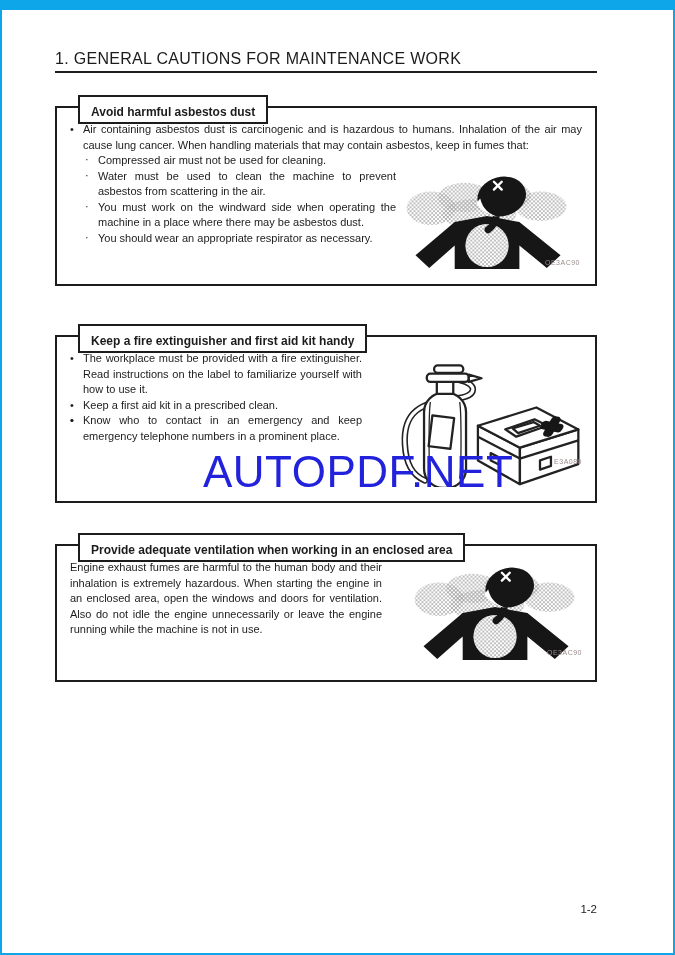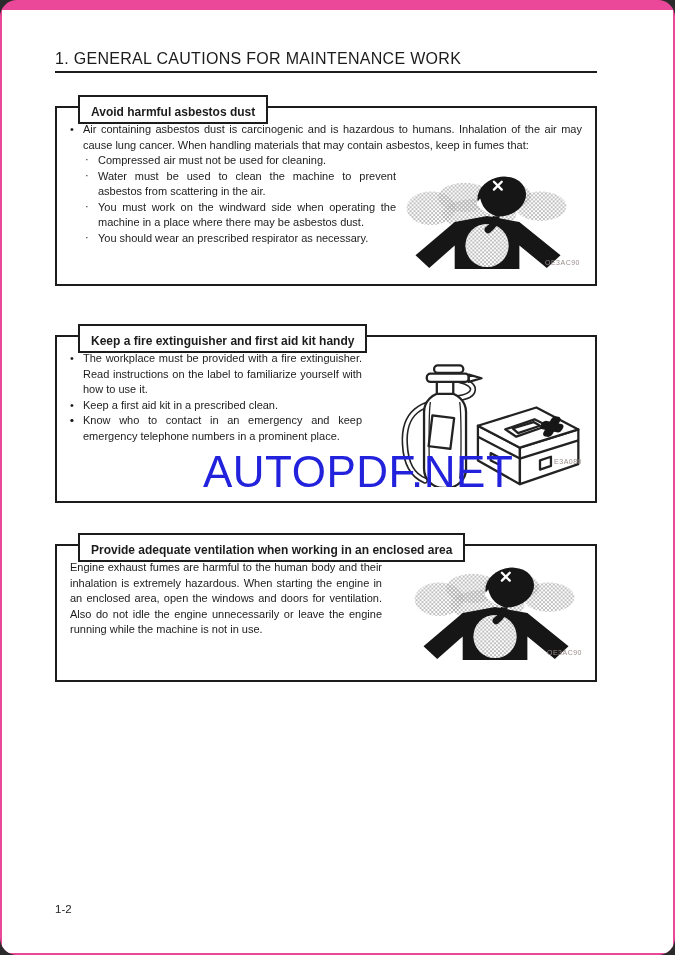--- a/index.html
+++ b/index.html
@@ -1,17 +1,17 @@
 <!DOCTYPE html>
 <html><head>
 <meta charset="utf-8">
 <style>
   html,body{margin:0;padding:0;}
   body{background:#2b2b2b;font-family:"Liberation Sans", sans-serif;}
-  .viewport{position:relative;width:675px;height:955px;background:#ec4899;overflow:hidden;border-radius:17px;}
+  .viewport{position:relative;width:675px;height:955px;background:#0ea5e9;overflow:hidden;}
   .page{position:absolute;left:2px;top:10px;width:671px;height:943px;background:#ffffff;}
 
   .doc-title{position:absolute;left:53px;top:40px;font-size:16px;letter-spacing:0.3px;
              color:#1c1c1c;white-space:nowrap;}
   .title-rule{position:absolute;left:53px;top:61px;width:542px;height:2px;background:#1c1c1c;}
 
   .caution{position:absolute;left:53px;width:542px;border:2px solid #1c1c1c;background:#fff;
            box-sizing:border-box;overflow:visible;}
   .sec1{top:96px;height:180px;}
   .sec2{top:325px;height:168px;}
@@ -33,21 +33,21 @@
   .fig2{width:212px;height:142px;margin:0 0 0 8px;display:flex;align-items:flex-end;justify-content:flex-end;}
   .fig3{width:192px;height:112px;margin:2px 0 0 8px;display:flex;align-items:flex-start;justify-content:flex-end;}
   .fig-code{position:absolute;font-size:7px;color:#9b8c8c;letter-spacing:0.5px;}
   .fig1 .fig-code{right:2px;bottom:2px;}
   .fig2 .fig-code{right:0px;bottom:24px;}
   .fig3 .fig-code{right:0px;bottom:14px;}
 
   .watermark{position:absolute;left:201px;top:438px;font-size:44px;line-height:1.1;
              color:#2222dd;letter-spacing:0.5px;z-index:6;white-space:nowrap;}
 
-  .page-number{position:absolute;left:53px;top:893px;width:542px;text-align:left;
+  .page-number{position:absolute;left:53px;top:893px;width:542px;text-align:right;
                font-size:11.5px;color:#1c1c1c;}
 </style>
 </head>
 <body>
 
 <div class="viewport">
  <div class="page">
 
   <div class="doc-title">1. GENERAL CAUTIONS FOR MAINTENANCE WORK</div>
   <div class="title-rule"></div>
@@ -96,21 +96,21 @@
       <div class="sub-bullet">
         <span class="marker">·</span>
         <span>Water must be used to clean the machine to prevent asbestos from scattering in the air.</span>
       </div>
       <div class="sub-bullet">
         <span class="marker">·</span>
         <span>You must work on the windward side when operating the machine in a place where there may be asbestos dust.</span>
       </div>
       <div class="sub-bullet">
         <span class="marker">·</span>
-        <span>You should wear an prescribed respirator as necessary.</span>
+        <span>You should wear an appropriate respirator as necessary.</span>
       </div>
     </div>
   </div>
 
   <div class="caution sec2">
     <div class="caution-label">Keep a fire extinguisher and first aid kit handy</div>
     <div class="caution-body">
       <div class="figure fig2">
         <svg width="210" height="140" viewBox="0 0 230 150">
           <g fill="none" stroke="#222222" stroke-linejoin="round" stroke-linecap="round">

